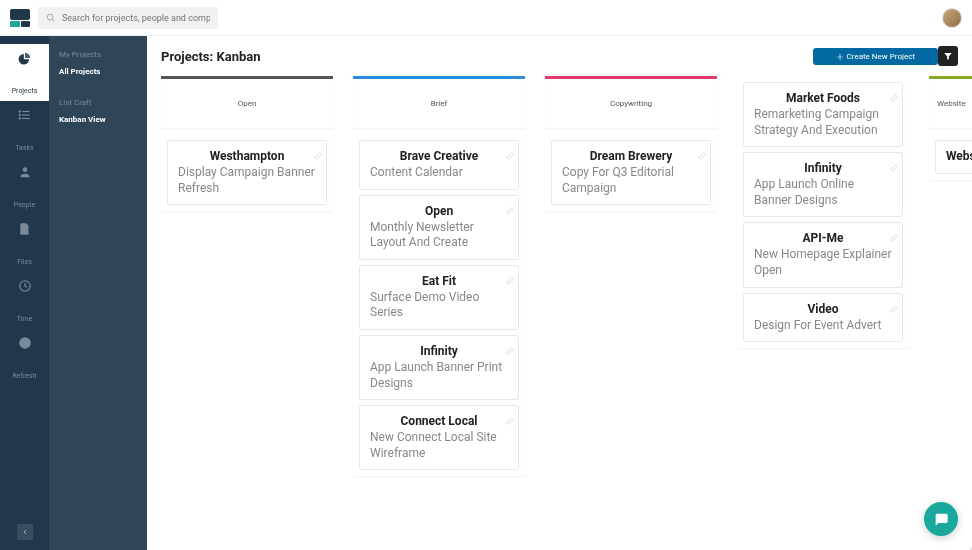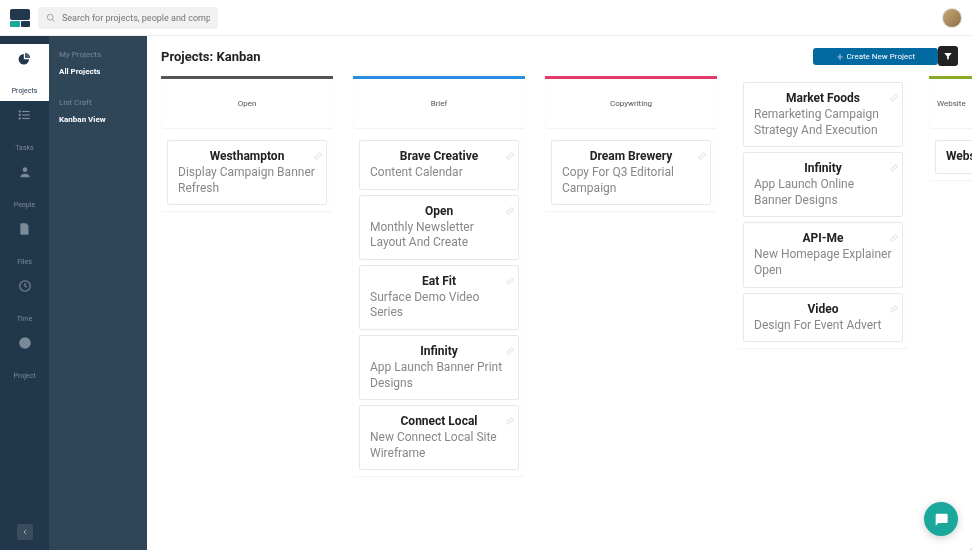--- a/index.html
+++ b/index.html
@@ -105,21 +105,21 @@
           <span><svg viewBox="0 0 24 24" fill="none" stroke="currentColor" stroke-width="2">
               <circle cx="12" cy="12" r="9"></circle>
               <path d="M12 7v5l3 2"></path>
             </svg></span>
           <span class="nlabel">Time</span>
         </div>
         <div class="nav-item">
           <span><svg viewBox="0 0 24 24" fill="currentColor">
               <path d="M12 2a10 10 0 100 20 10 10 0 000-20zm0 2v8h8a8 8 0 00-8-8z"></path>
             </svg></span>
-          <span class="nlabel">Project</span>
+          <span class="nlabel">Refresh</span>
         </div>
         <div class="collapse">
           <svg viewBox="0 0 24 24" fill="none" stroke="currentColor" stroke-width="3">
             <path d="M15 6l-6 6 6 6"></path>
           </svg>
         </div>
       </div>
     <div class="side" id="side">
         <div class="side-group">
           <div class="side-item">My Projects</div>

